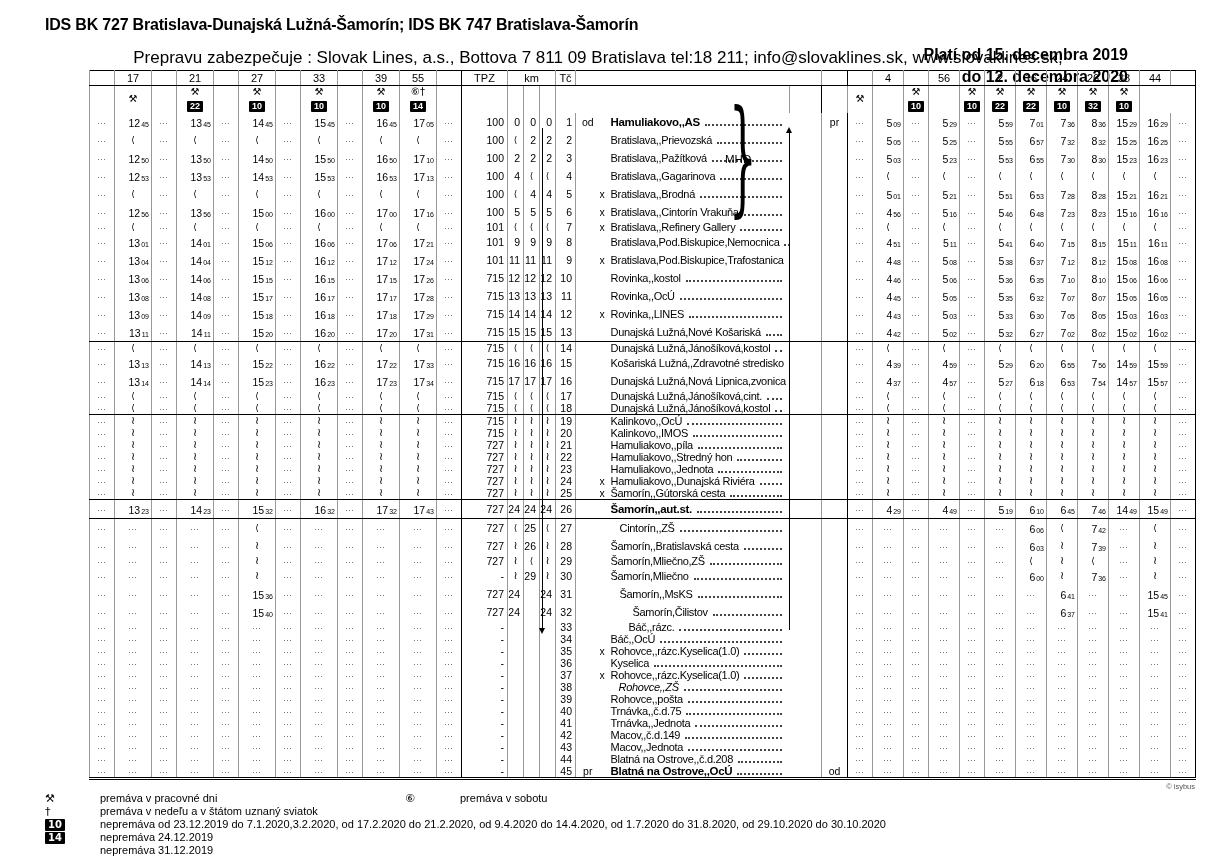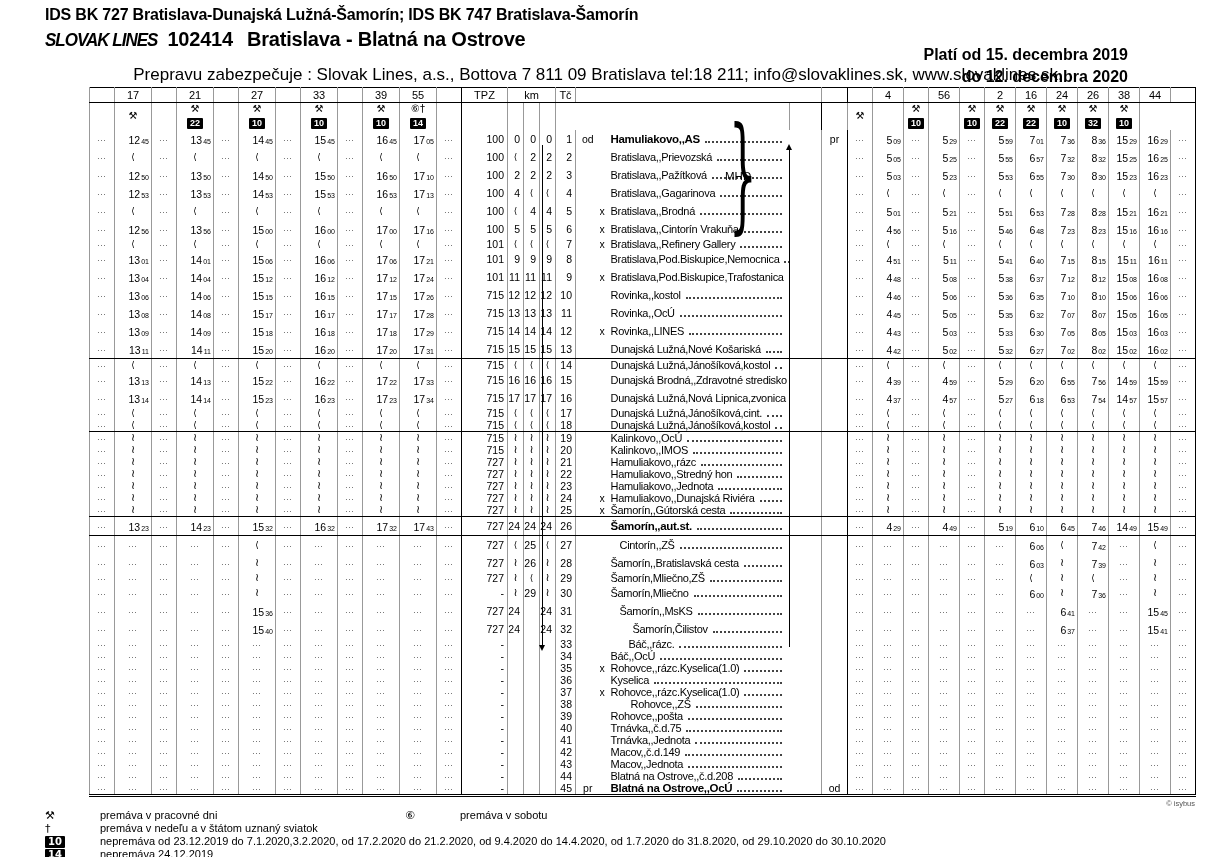--- a/index.html
+++ b/index.html
@@ -1,17 +1,17 @@
 <!DOCTYPE html>
 <html><head>
 <meta charset="utf-8">
 <style>
   html,body{margin:0;padding:0;background:#fff;}
   body{width:1219px;height:857px;position:relative;font-family:"Liberation Sans",sans-serif;color:#000;overflow:hidden;}
-  .hdr{margin:6px 0 0 45px;}
+  .hdr{margin:16px 0 0 45px;}
   .hdr-line1{font-size:16px;font-weight:bold;letter-spacing:-0.2px;}
   .hdr-line2{display:flex;align-items:baseline;margin-top:4px;}
   .logo{font-size:17px;font-weight:900;font-style:italic;letter-spacing:-1px;margin-right:10px;transform:scaleY(1.05);}
   .route-title{font-size:20px;font-weight:bold;letter-spacing:-0.2px;}
   .route-num{margin-right:14px;}
   .valid{position:absolute;top:44px;right:91px;text-align:right;font-size:16px;font-weight:bold;line-height:22px;}
   .operator{margin:14px 0 2px 45px;width:1106px;text-align:center;font-size:17px;}
   
   .twrap{position:relative;margin:2px 0 0 45px;width:1106px;padding-left:44px;}
   table.tt{border-collapse:collapse;table-layout:fixed;width:1106px;border:1.5px solid #000;border-bottom:3px double #000;}
@@ -60,24 +60,20 @@
   .lsym .hbox{font-size:10px;line-height:12px;}
   .ltext{white-space:nowrap;}
   .ltext.fixedw{width:305px;flex:none;}
   .lsym2{width:55px;flex:none;font-family:"DejaVu Sans",sans-serif;}
 </style>
 </head>
 <body>
 
 <div class="hdr">
   <div class="hdr-line1">IDS BK 727 Bratislava-Dunajská Lužná-Šamorín; IDS BK 747 Bratislava-Šamorín</div>
-  <div class="hdr-line2">
-    <span class="logo">SLOVAK LINES</span>
-    <span class="route-title"><span class="route-num">102414</span><span>Bratislava - Blatná na Ostrove</span></span>
-  </div>
 </div>
 <div class="valid">
   <div>Platí od 15. decembra 2019</div>
   <div>do 12. decembra 2020</div>
 </div>
 <div class="operator">Prepravu zabezpečuje   : Slovak Lines, a.s., Bottova 7  811 09  Bratislava  tel:18 211;  info@slovaklines.sk, www.slovaklines.sk,</div>
 
 <div class="twrap">
   <table class="tt" id="tt">
       <colgroup>
@@ -806,21 +802,21 @@
           <td class="cdots">...</td>
           <td class="bsep cnum">715</td>
           <td class="cnum">16</td>
           <td class="cnum">16</td>
           <td class="cnum">16</td>
           <td class="cnum">15</td>
           <td class="codpr"></td>
           <td class="cstn">
             <div class="stn-in">
               <span class="xf"></span>
-              <span class="sname">Dunajská Brodná,,Zdravotné stredisko</span>
+              <span class="sname">Košariská Lužná,,Zdravotné stredisko</span>
               <span class="leader"></span>
             </div>
           </td>
           <td class="cmhd"></td>
           <td class="codpr"></td>
           <td class="bsep cdots">...</td>
           <td class="ctime"><span class="thr">4</span><span class="tmin">39</span></td>
           <td class="cdots">...</td>
           <td class="ctime"><span class="thr">4</span><span class="tmin">59</span></td>
           <td class="cdots">...</td>
@@ -1051,21 +1047,21 @@
           <td class="cdots">...</td>
           <td class="bsep cnum">727</td>
           <td class="cwavy">≀</td>
           <td class="cwavy">≀</td>
           <td class="cwavy">≀</td>
           <td class="cnum">21</td>
           <td class="codpr"></td>
           <td class="cstn">
             <div class="stn-in">
               <span class="xf"></span>
-              <span class="sname">Hamuliakovo,,rázc</span>
+              <span class="sname">Hamuliakovo,,píla</span>
               <span class="leader"></span>
             </div>
           </td>
           <td class="cmhd"></td>
           <td class="codpr"></td>
           <td class="bsep cdots">...</td>
           <td class="cwavy">≀</td>
           <td class="cdots">...</td>
           <td class="cwavy">≀</td>
           <td class="cdots">...</td>
@@ -1748,21 +1744,21 @@
           <td class="cdots">...</td>
           <td class="bsep cnum">-</td>
           <td class="cnum"></td>
           <td class="cnum"></td>
           <td class="cnum"></td>
           <td class="cnum">38</td>
           <td class="codpr"></td>
           <td class="cstn">
             <div class="stn-in">
               <span class="xf"></span>
-              <span class="sname" style="margin-left: 20px;">Rohovce,,ZŠ</span>
+              <span class="sname" style="margin-left: 8px; font-style: italic;">Rohovce,,ZŠ</span>
               <span class="leader"></span>
             </div>
           </td>
           <td class="cmhd"></td>
           <td class="codpr"></td>
           <td class="bsep cdots">...</td>
           <td class="cdots">...</td>
           <td class="cdots">...</td>
           <td class="cdots">...</td>
           <td class="cdots">...</td>

